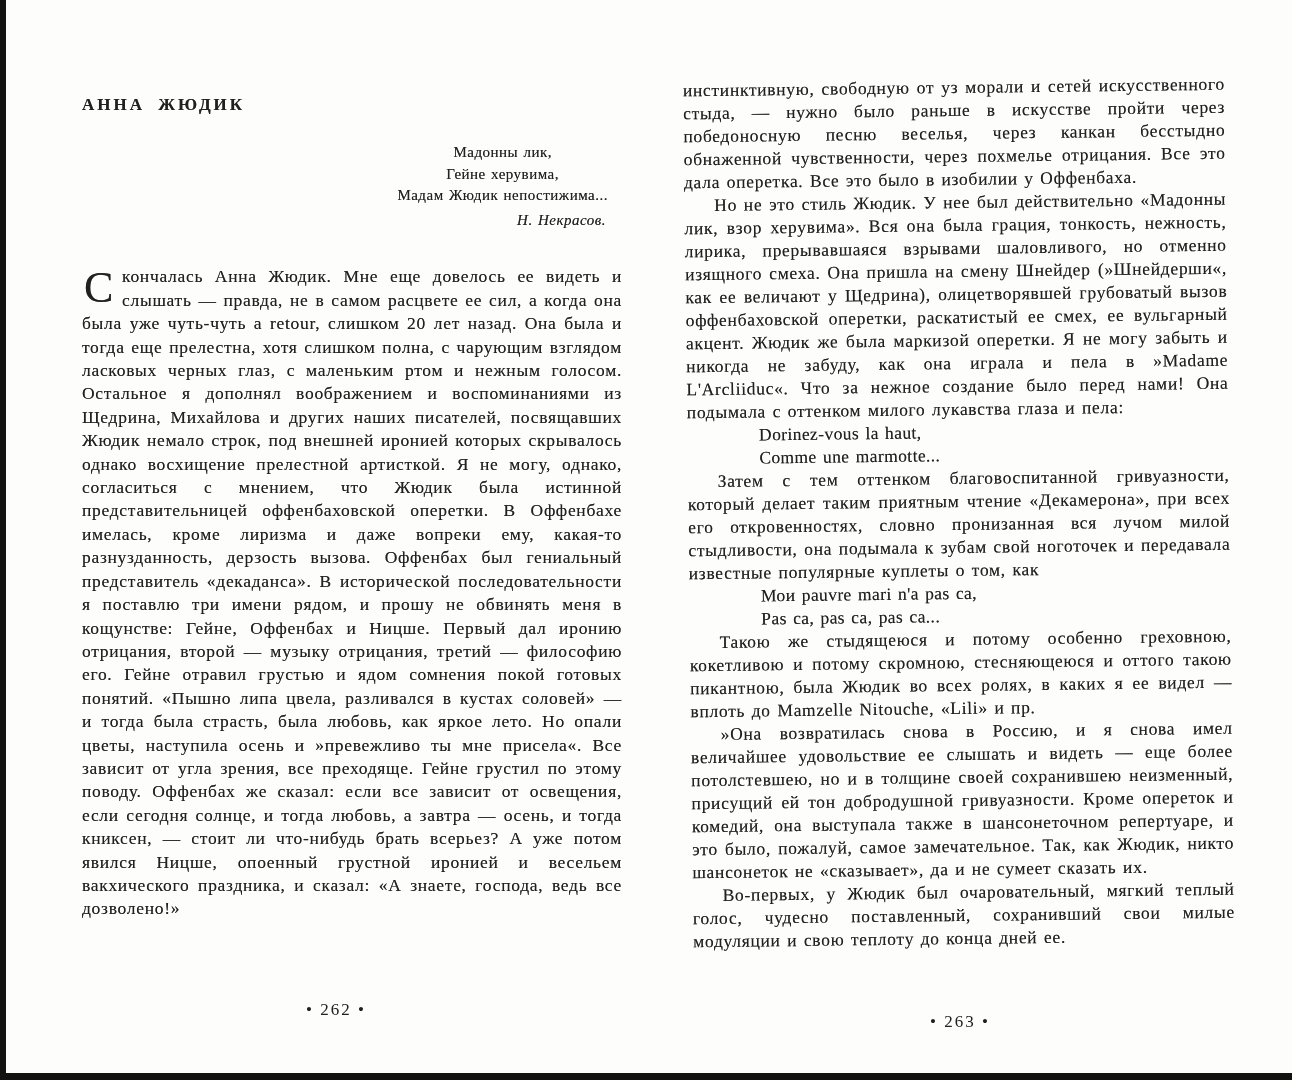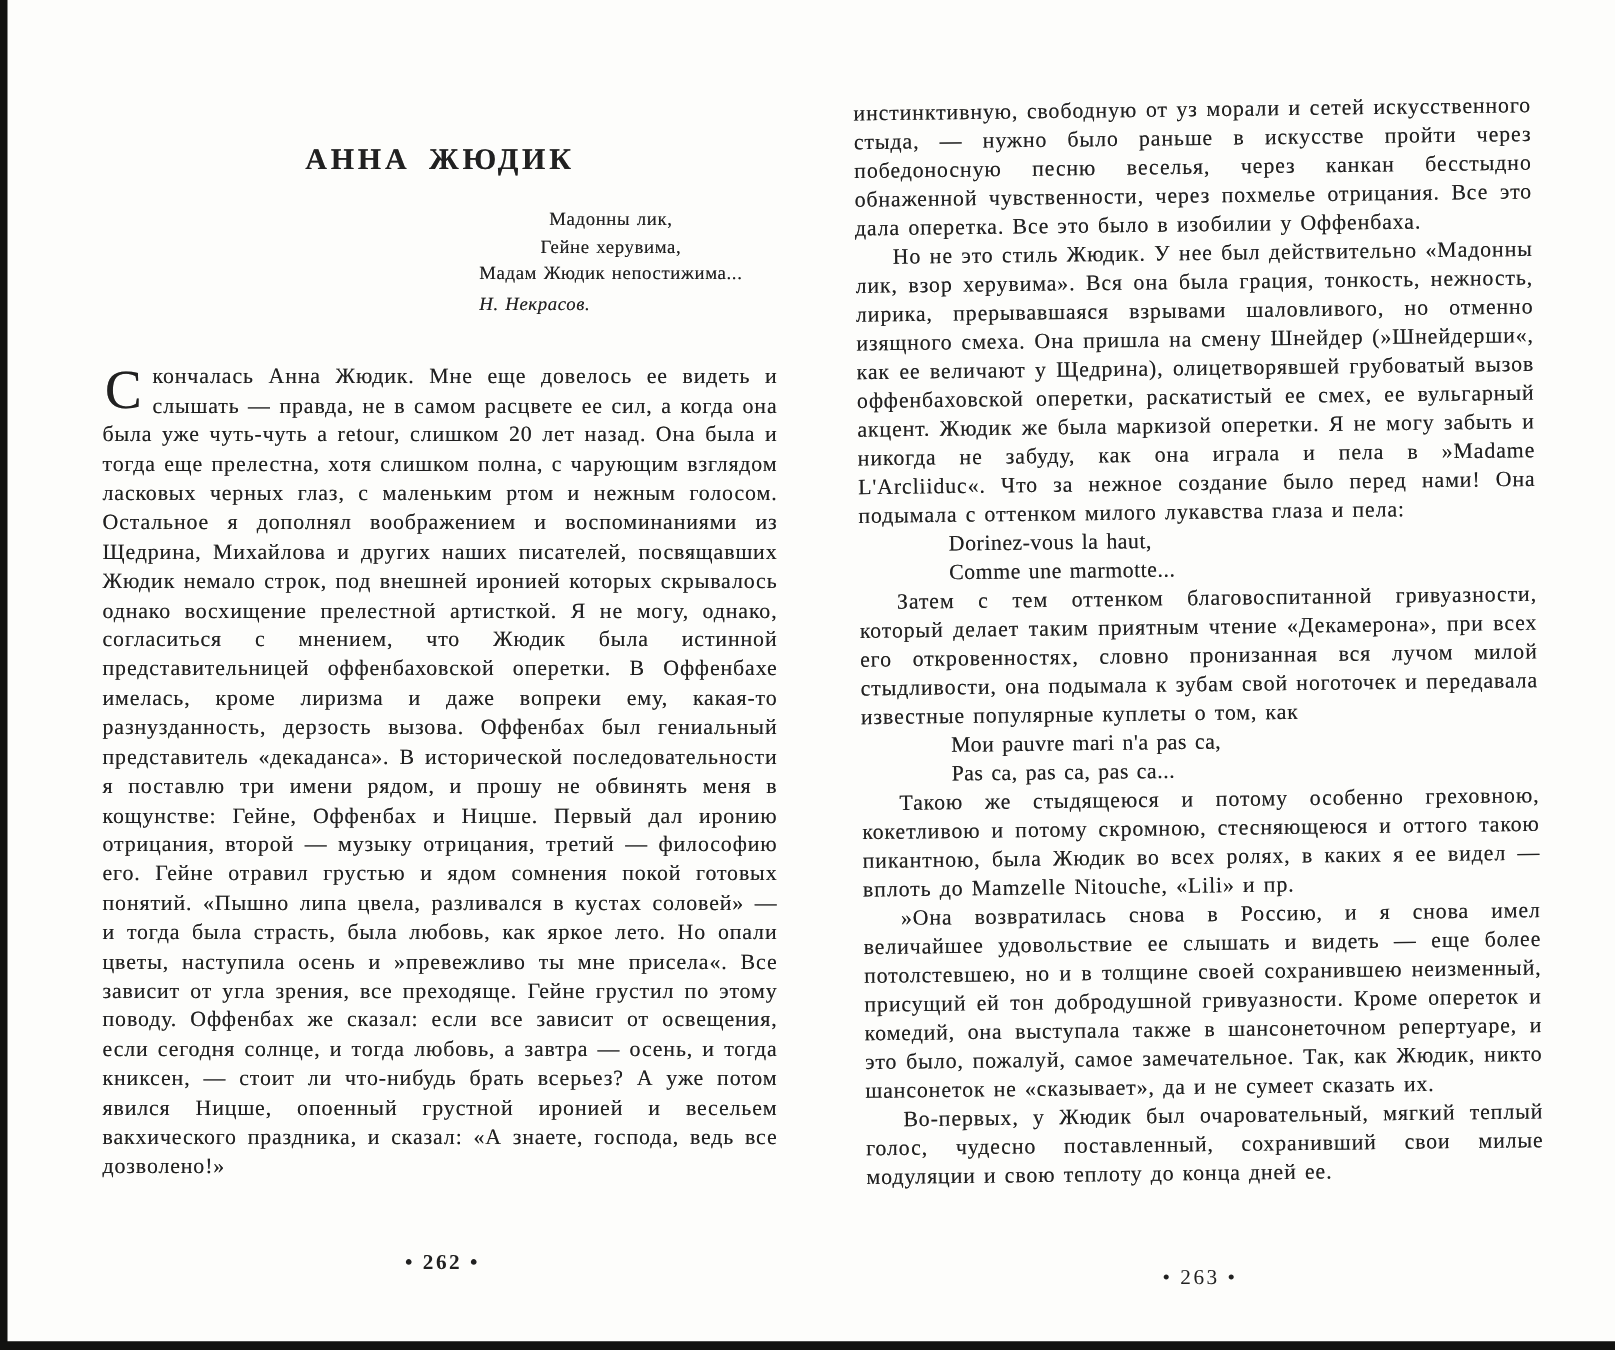--- a/index.html
+++ b/index.html
@@ -37,40 +37,39 @@
     left:82px; top:90px; width:540px;
     line-height:23.4px;
   }
   .page-right {
     left:688px; top:76px; width:542px;
     line-height:23px;
     transform:rotate(-0.7deg);
     transform-origin:50% 50%;
   }
   .title {
-    text-align:center;
     font-weight:bold;
-    font-size:24px;
+    font-size:17px;
     letter-spacing:3px;
-    margin-top:27px;
+    margin-top:3px;
     word-spacing:6px;
   }
   .epigraph {
     width:max-content;
     max-width:420px;
-    margin:26px 28px 34px auto;
+    margin:26px 14px 34px auto;
     text-align:center;
     font-size:15px;
     line-height:21.5px;
     letter-spacing:0.5px;
     word-spacing:1px;
   }
   .ep-author {
     font-style:italic;
-    text-align:left;
+    text-align:right;
     padding-right:2px;
     margin-top:3px;
   }
   p.body { margin:0; }
   p.indent { text-indent:30px; }
   .dropcap {
     float:left;
     font-size:44px;
     line-height:40px;
     padding:3px 8px 0 2px;
@@ -82,21 +81,21 @@
   }
   .pagenum {
     position:absolute;
     top:1000px;
     width:540px;
     text-align:center;
     font-size:17px;
     letter-spacing:2px;
     color:#212121;
   }
-  .pagenum-left { left:84px;font-weight:bold; }
+  .pagenum-left { left:66px; }
   .pagenum-right { left:690px;margin-top:12px; }
 </style>
 </head>
 <body>
 
 <div class="scan">
   <div class="edge-left"></div>
   <div class="edge-bottom"></div>
 
   <div class="page page-left">

